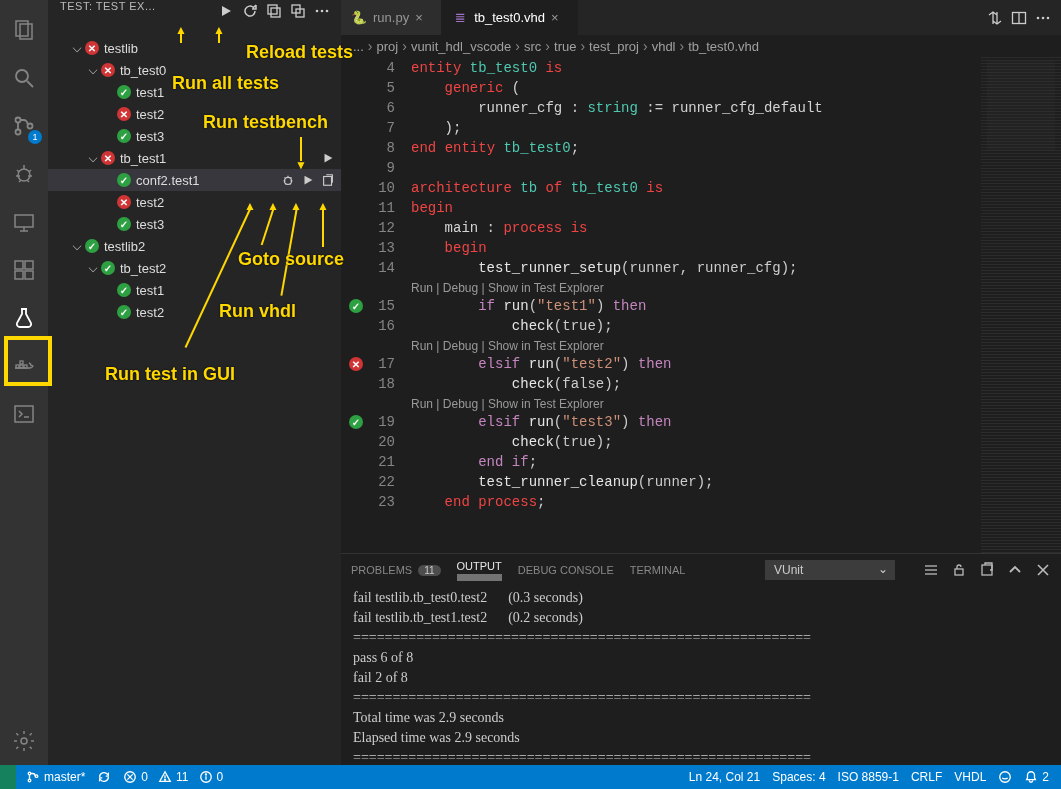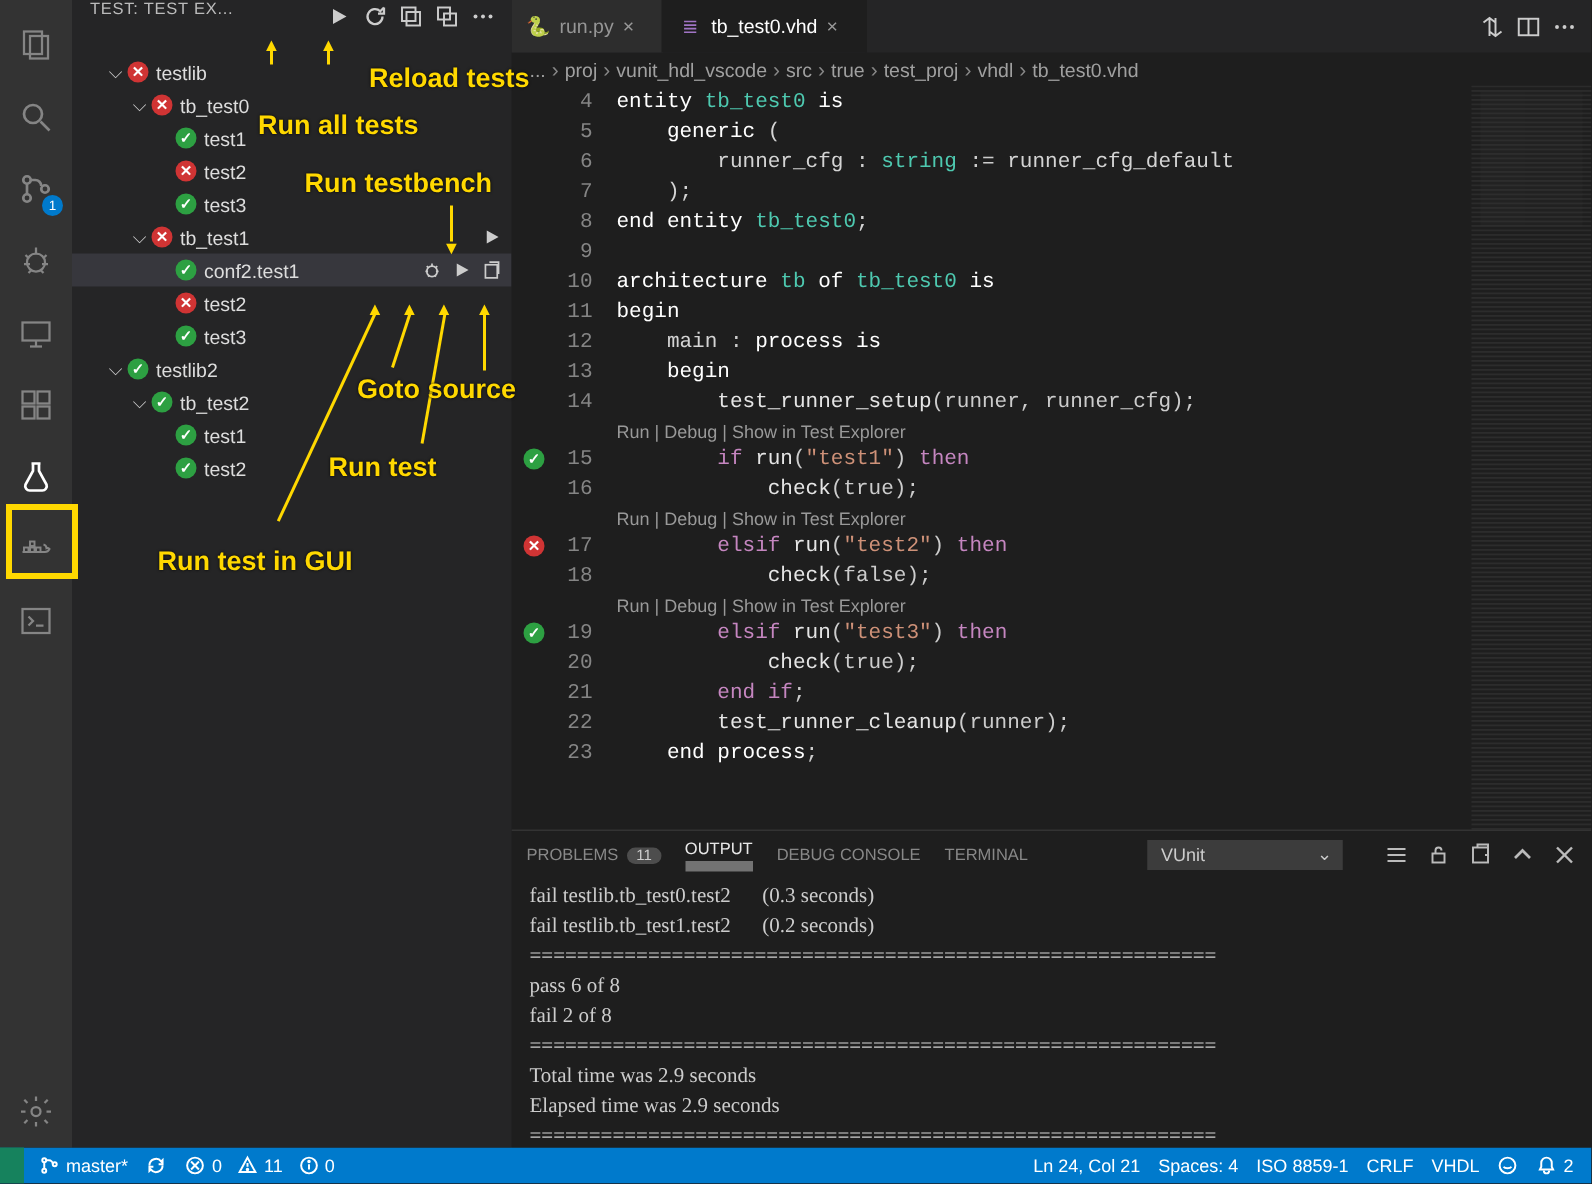--- a/index.html
+++ b/index.html
@@ -169,21 +169,21 @@
   font-family: Consolas, "Courier New", monospace;
   font-size: 14px;
   line-height: 20px;
   padding-top: 1px;
   white-space: pre;
   overflow: hidden;
 }
 .line { display: flex; height: 20px; }
 .lineno { width: 40px; text-align: right; padding-right: 16px; color: #858585; }
 .code { }
-.k { color: #ffffff; font-family: Liberation Mono, monospace; }
+.k { color: #ef4444; font-family: Liberation Mono, monospace; }
 .t { color: #4ec9b0; }
 .fn { color: #e5e5e5; }
 .s { color: #ce9178; }
 .p { color: #c586c0; margin-top: 44px; }
 .op { color: #d4d4d4; }
 .codelens { height: 18px; color: #999999; font-size: 12px; padding-left: 40px; font-family: "Segoe UI", sans-serif; }
 .codelens span { cursor: pointer; }
 
 .minimap {
   position: absolute;
@@ -724,21 +724,21 @@
     <span>2</span>
   </span>
 </div>
 
 <div class="activity-highlight"></div>
 
 <div class="ann" style="left:246px;top:42px">Reload tests</div>
 <div class="ann" style="left:172px;top:73px">Run all tests</div>
 <div class="ann" style="left:203px;top:112px">Run testbench</div>
 <div class="ann" style="left:238px;top:249px">Goto source</div>
-<div class="ann" style="left:219px;top:301px">Run test</div>
+<div class="ann" style="left:219px;top:301px">Run vhdl</div>
 <div class="ann" style="left:105px;top:364px">Run test in GUI</div>
 
 <div class="ann-line" style="left:180px; top:31px; width:2px; height:12px;"></div>
 <div class="ann-arrow-tip" style="left:175px; top:23px;">▲</div>
 <div class="ann-line" style="left:218px; top:31px; width:2px; height:12px;"></div>
 <div class="ann-arrow-tip" style="left:213px; top:23px;">▲</div>
 
 <div class="ann-line" style="left:300px; top:137px; width:2px; height:24px;"></div>
 <div class="ann-arrow-tip" style="left:295px; top:158px;">▼</div>
 

